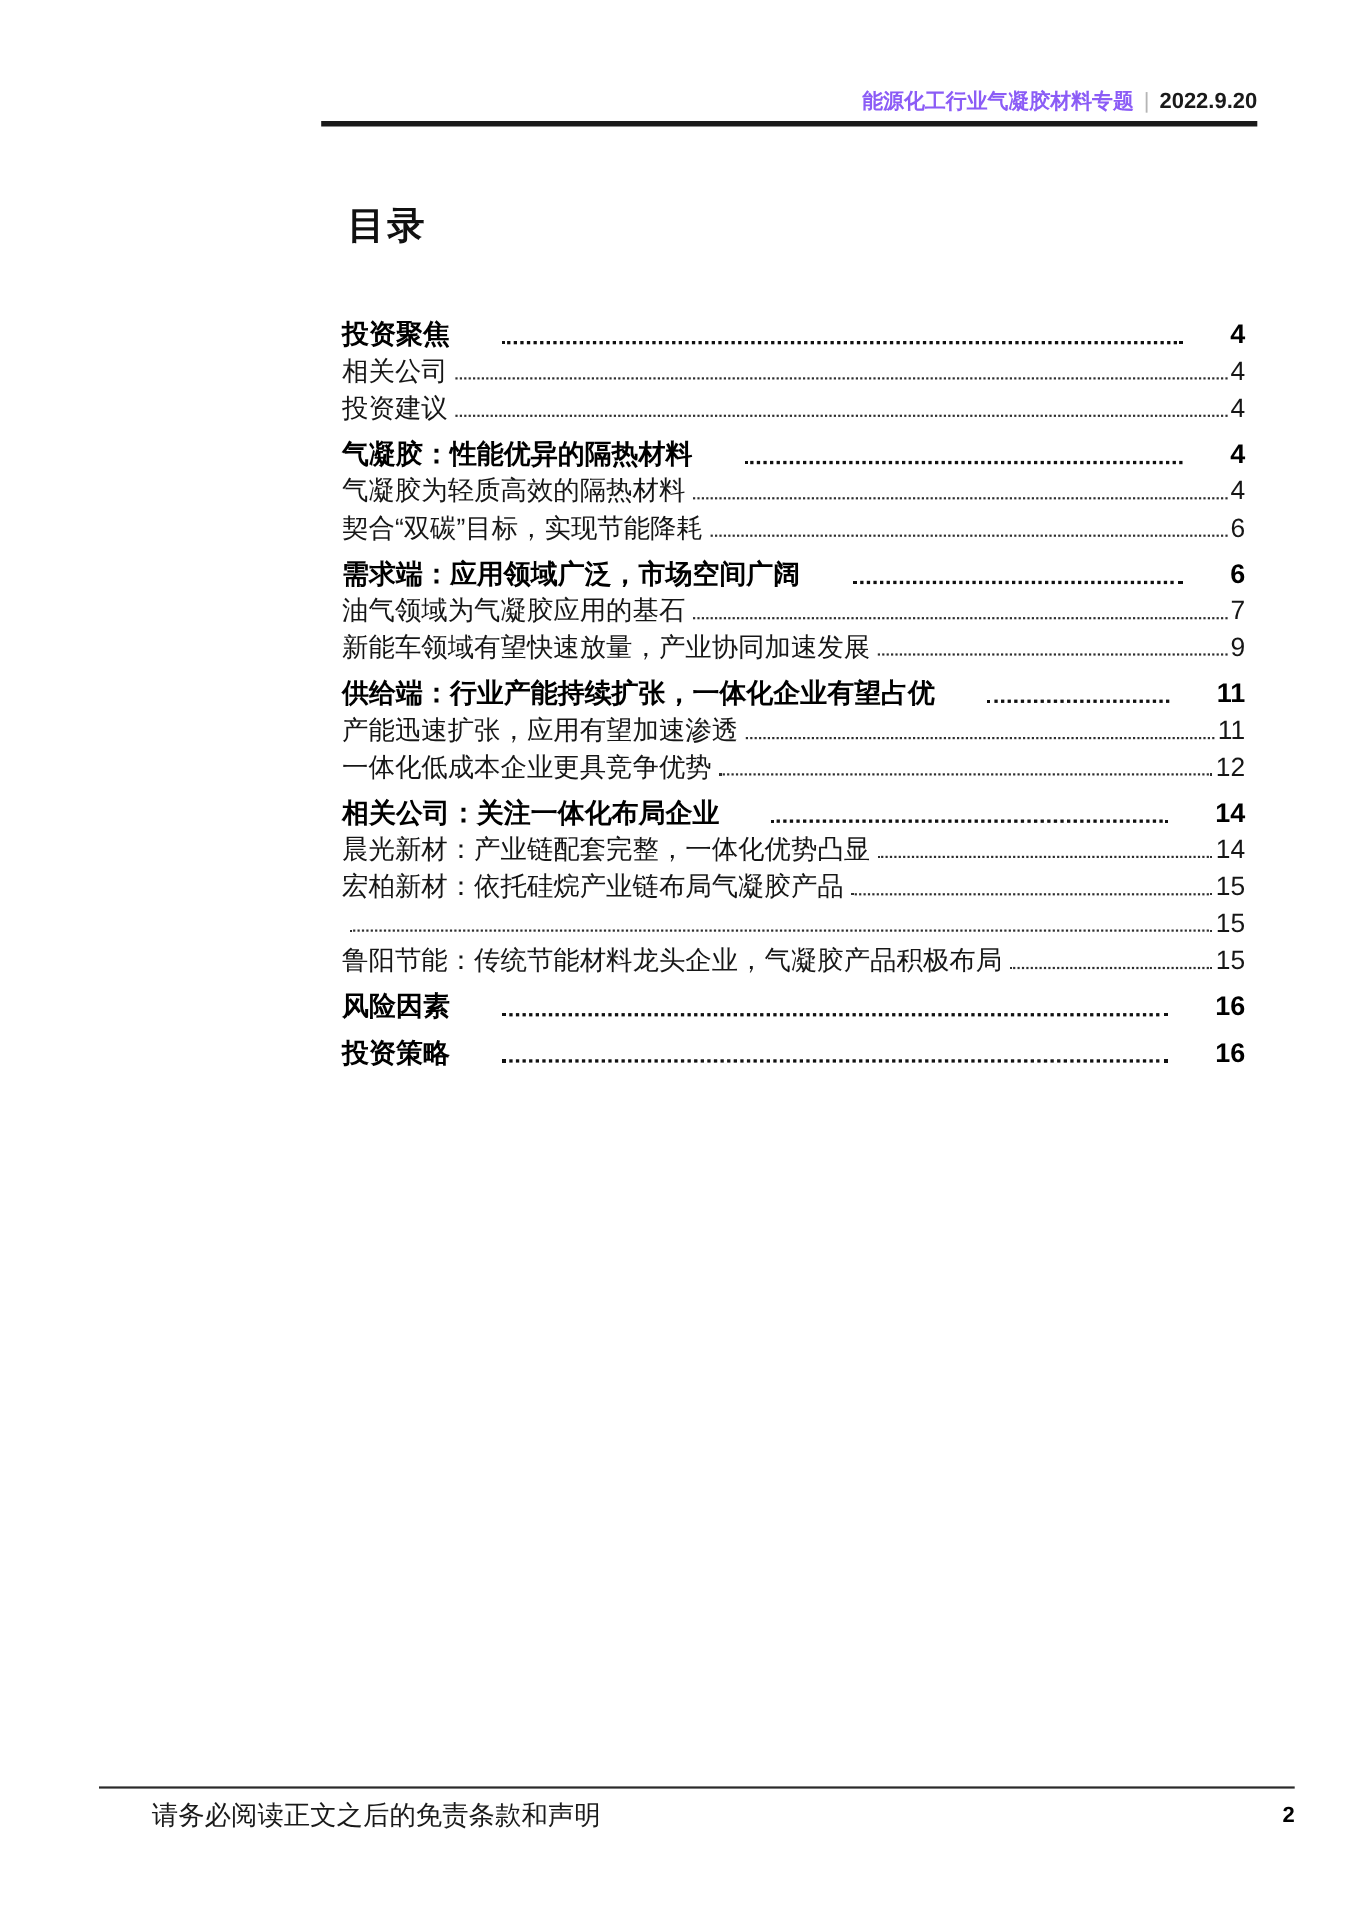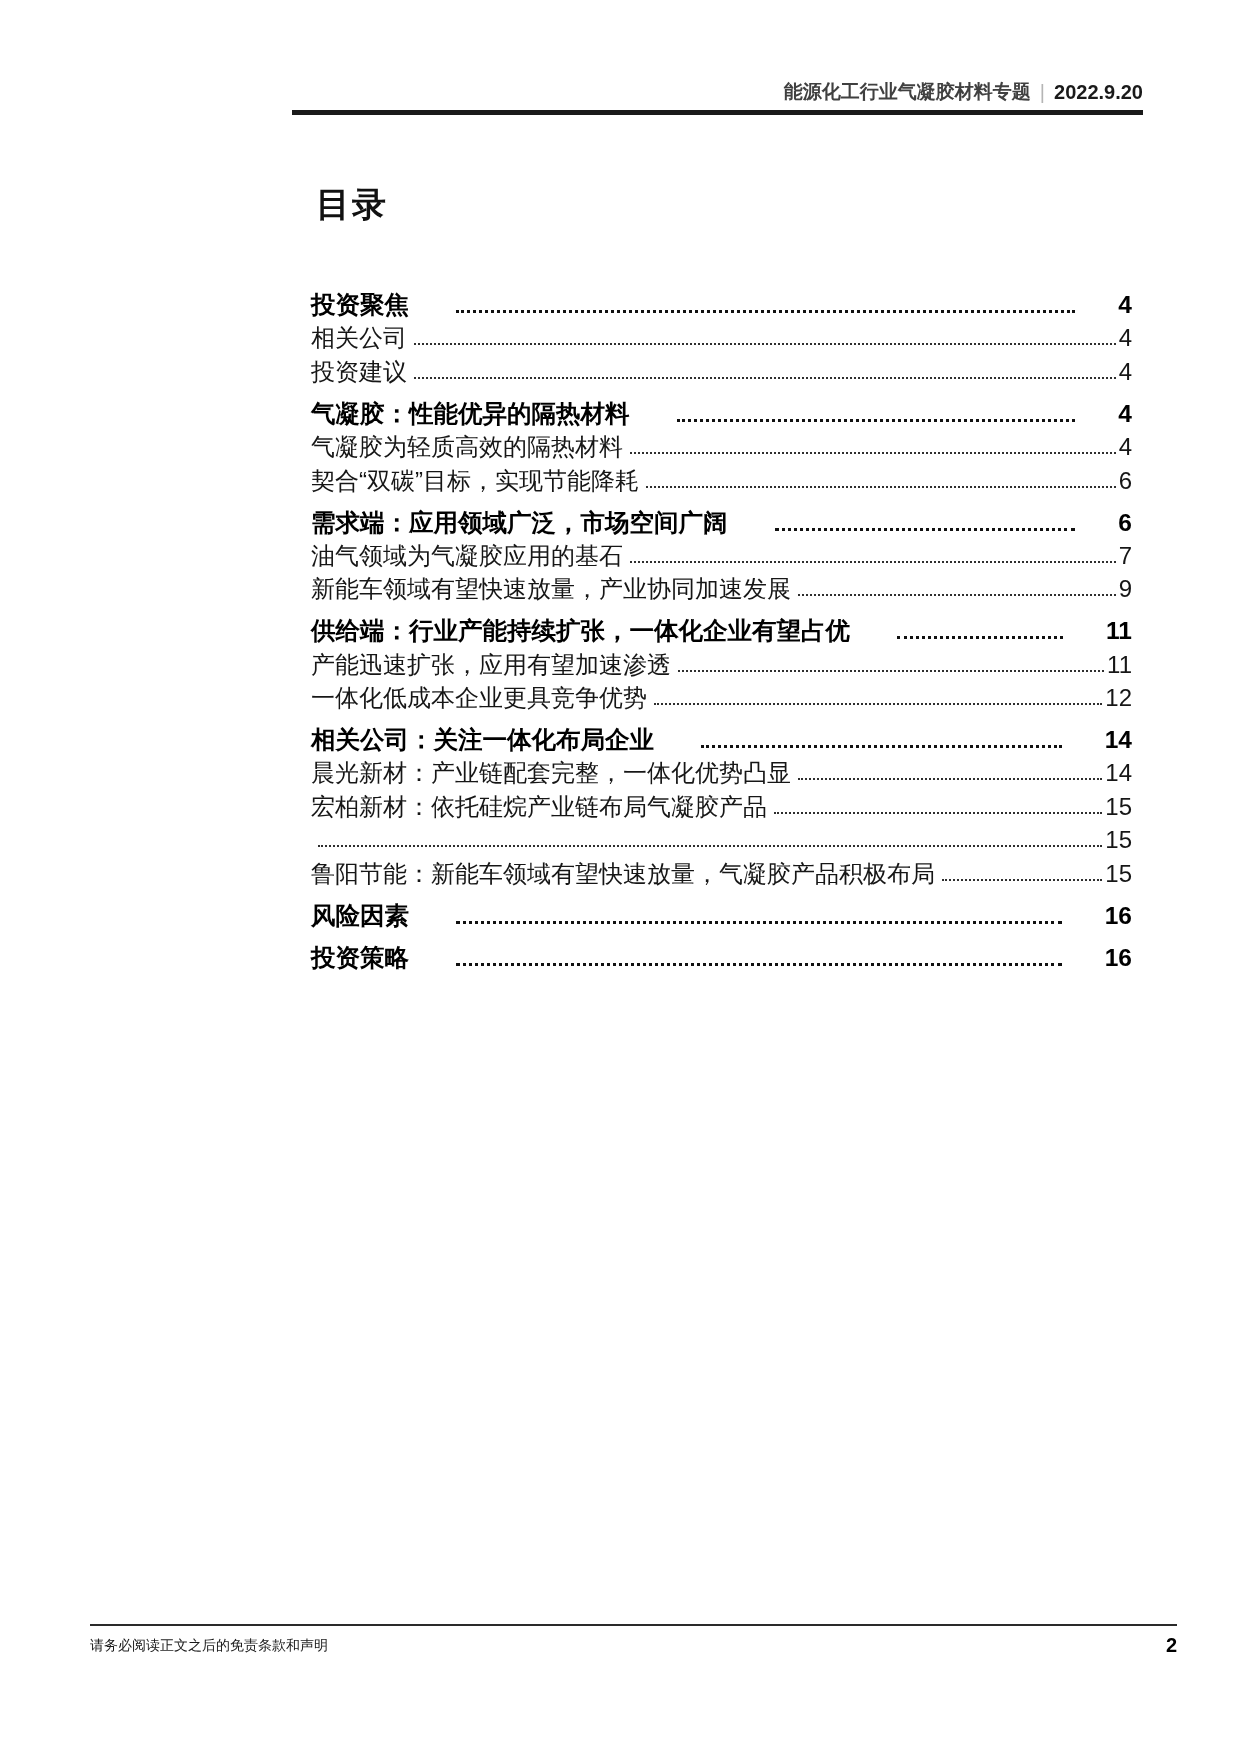--- a/index.html
+++ b/index.html
@@ -16,42 +16,42 @@
   .logo{position:absolute;left:106px;top:62px;display:flex;align-items:center;}
   .logo-mark{width:56px;height:56px;display:block;}
   .logo-text{margin-left:9px;display:flex;flex-direction:column;justify-content:center;}
   .logo-cn{font-size:28px;font-weight:700;color:#3d3a39;letter-spacing:1px;line-height:30px;}
   .logo-en{font-size:11.5px;font-weight:700;color:#3d3a39;letter-spacing:0.8px;line-height:14px;margin-top:1px;}
 
   .header-meta{
     position:absolute;top:76px;right:98px;height:32px;
     display:flex;align-items:center;white-space:nowrap;
   }
-  .report-title{font-size:19px;font-weight:700;color:#404040;}
+  .report-title{font-size:19px;font-weight:700;color:#8b5cf6;}
   .header-sep{color:#b5b5b5;font-weight:400;font-size:20px;margin:0 9px;}
   .report-date{font-size:20px;font-weight:700;color:#1a1a1a;}
 
   .header-rule{position:absolute;left:292px;top:110px;width:851px;height:5px;background:#1a1a1a;}
 
   
   .toc-title{position:absolute;left:316px;top:182px;font-size:34px;font-weight:700;letter-spacing:2px;color:#111;}
 
   .toc-list{position:absolute;left:311px;top:278px;width:821px;}
   .toc-row{display:flex;align-items:flex-end;height:33.4px;}
   .toc-label{white-space:nowrap;line-height:30px;}
   .toc-leader{flex:1;height:0;border-bottom:2px dotted #2e2e2e;margin:0 3px 8px 7px;}
   .toc-page{line-height:30px;}
   .toc-row.lv2{font-size:24px;font-weight:400;color:#161616;}
   .toc-row.lv1{font-size:24.5px;font-weight:700;color:#000;margin-top:8.6px;gap:40px;}
   .toc-row.lv1 .toc-leader{border-bottom:3px dotted #111;margin-bottom:7px;}
 
   
   .footer-rule{position:absolute;left:90px;top:1624px;width:1087px;height:2px;background:#2a2a2a;}
   .footer-bar{position:absolute;left:90px;top:1634px;width:1087px;display:flex;align-items:center;justify-content:space-between;}
-  .footer-disclaimer{font-size:14px;color:#1a1a1a;}
+  .footer-disclaimer{font-size:24px;color:#1a1a1a;margin-left:48px;}
   .footer-pageno{font-size:20px;font-weight:700;color:#000;}
 </style>
 </head>
 <body>
 
 <div class="page">
 
 
   <div class="header-meta">
     <span class="report-title">能源化工行业气凝胶材料专题</span>
@@ -137,21 +137,21 @@
       <div class="toc-row lv2">
       <span class="toc-label">宏柏新材：依托硅烷产业链布局气凝胶产品</span>
       <span class="toc-leader"></span>
       <span class="toc-page">15</span>
     </div>
       <div class="toc-row lv2">
       <span class="toc-leader"></span>
       <span class="toc-page">15</span>
     </div>
       <div class="toc-row lv2">
-      <span class="toc-label">鲁阳节能：新能车领域有望快速放量，气凝胶产品积极布局</span>
+      <span class="toc-label">鲁阳节能：传统节能材料龙头企业，气凝胶产品积极布局</span>
       <span class="toc-leader"></span>
       <span class="toc-page">15</span>
     </div>
       <div class="toc-row lv1">
       <span class="toc-label">风险因素</span>
       <span class="toc-leader"></span>
       <span class="toc-page">16</span>
     </div>
       <div class="toc-row lv1">
       <span class="toc-label">投资策略</span>

